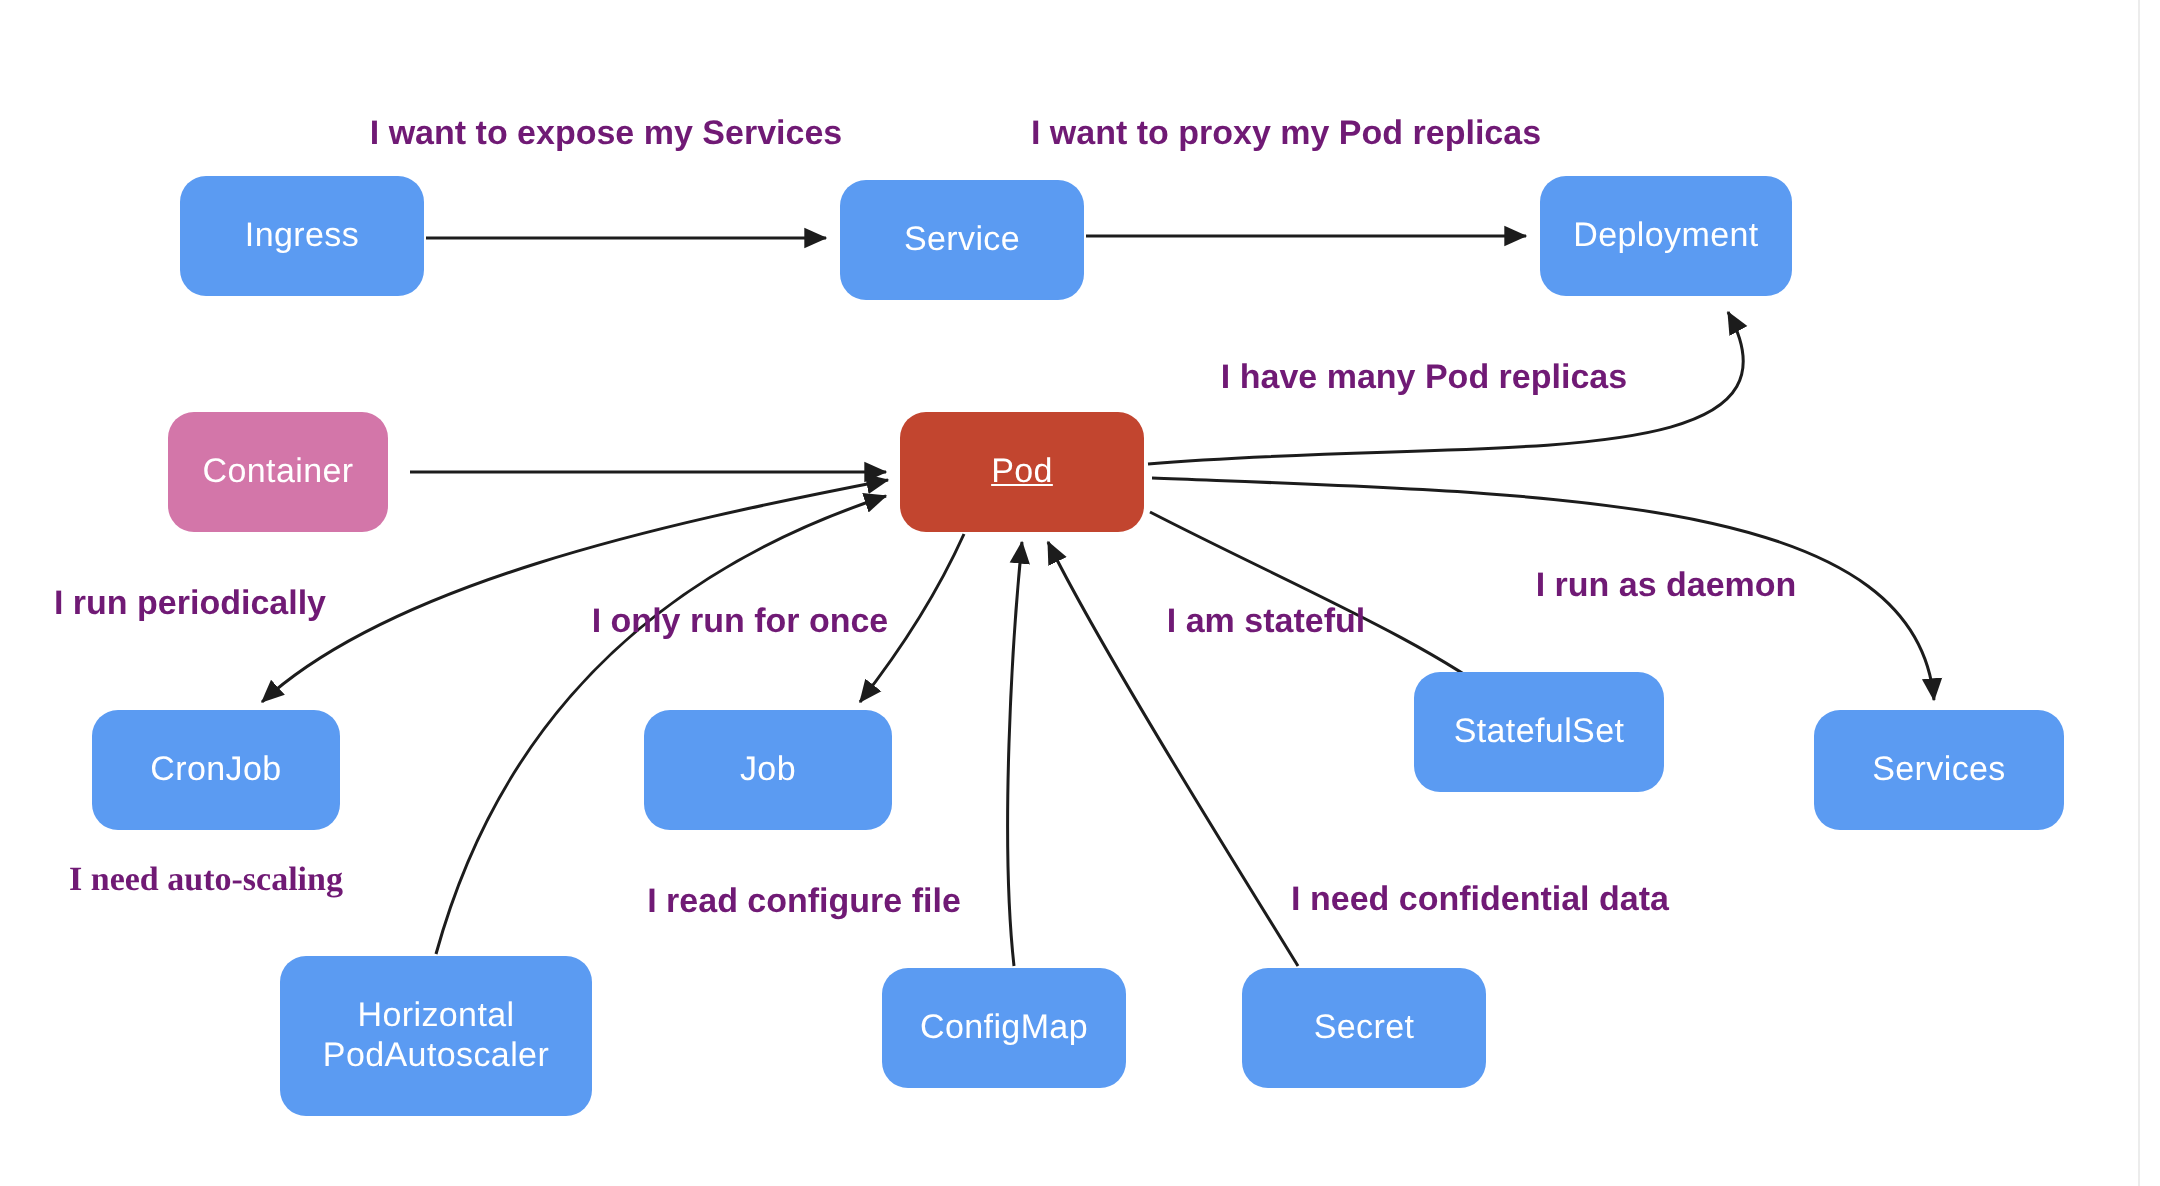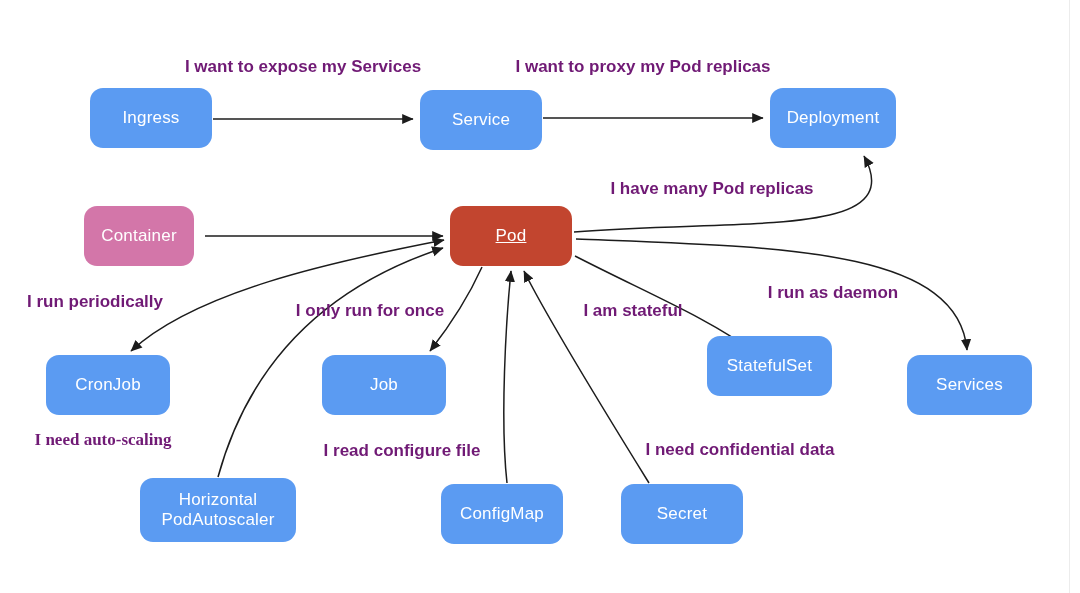--- a/index.html
+++ b/index.html
@@ -39,21 +39,21 @@
   
   #n-ingress   {left:90px;  top:88px;  width:122px; height:60px;}
   #n-service   {left:420px; top:90px;  width:122px; height:60px;}
   #n-deployment{left:770px; top:88px;  width:126px; height:60px;}
   #n-container {left:84px;  top:206px; width:110px; height:60px;}
   #n-pod       {left:450px; top:206px; width:122px; height:60px;}
   #n-cronjob   {left:46px;  top:355px; width:124px; height:60px;}
   #n-job       {left:322px; top:355px; width:124px; height:60px;}
   #n-statefulset{left:707px;top:336px; width:125px; height:60px;}
   #n-daemonset {left:907px; top:355px; width:125px; height:60px;}
-  #n-hpa       {left:140px; top:478px; width:156px; height:64px;}
+  #n-hpa       {left:140px; top:478px; width:156px; height:80px;}
   #n-configmap {left:441px; top:484px; width:122px; height:60px;}
   #n-secret    {left:621px; top:484px; width:122px; height:60px;}
   
   #l-expose     {left:303px; top:67px;}
   #l-proxy      {left:643px; top:67px;}
   #l-replicas   {left:712px; top:189px;text-align:right;}
   #l-cosched    {left:308px; top:215px;}
   #l-periodic   {left:95px;  top:302px;}
   #l-once       {left:370px; top:311px;}
   #l-stateful   {left:633px; top:311px;}

